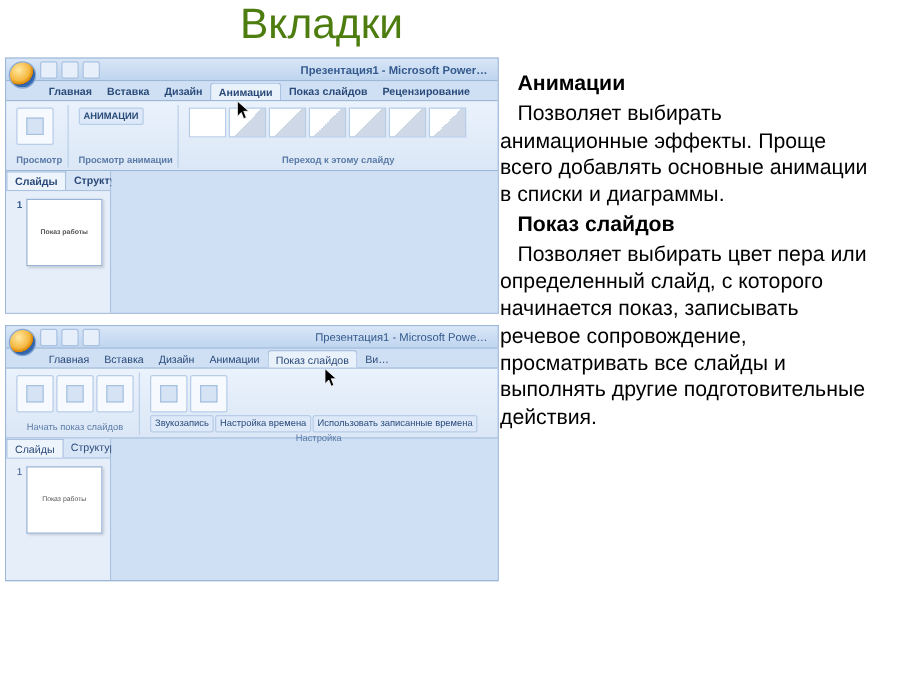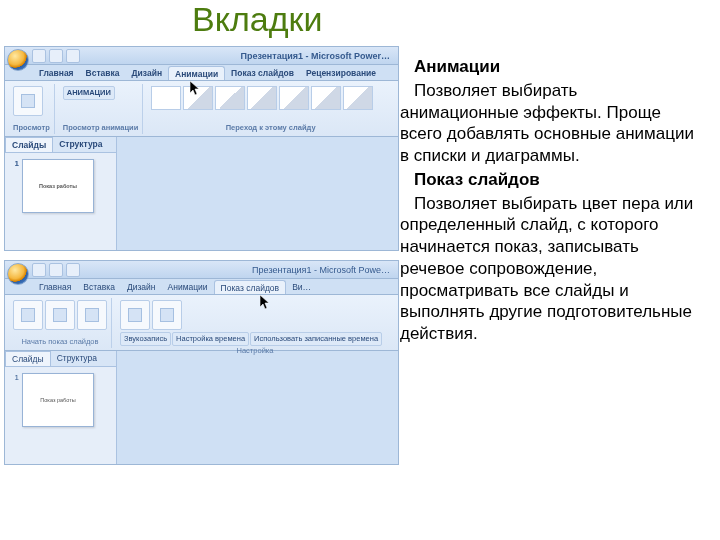--- a/index.html
+++ b/index.html
@@ -186,21 +186,21 @@
     padding: 2px 6px;
     font-size: 8.5px;
     color: #2a4a7a;
   }
   .ptab.active {
     background: #eef4fc;
     border: 1px solid #aac2e1;
     border-bottom: none;
   }
   .left-panel {
-    width: 112px;
+    width: 84px;
     background: #e6eef9;
     border-right: 1px solid #aac2e1;
     display: flex;
     flex-direction: column;
     text-align: right;
   }
   .thumb-area {
     flex: 1;
     padding: 6px;
     background: #e6eef9;

